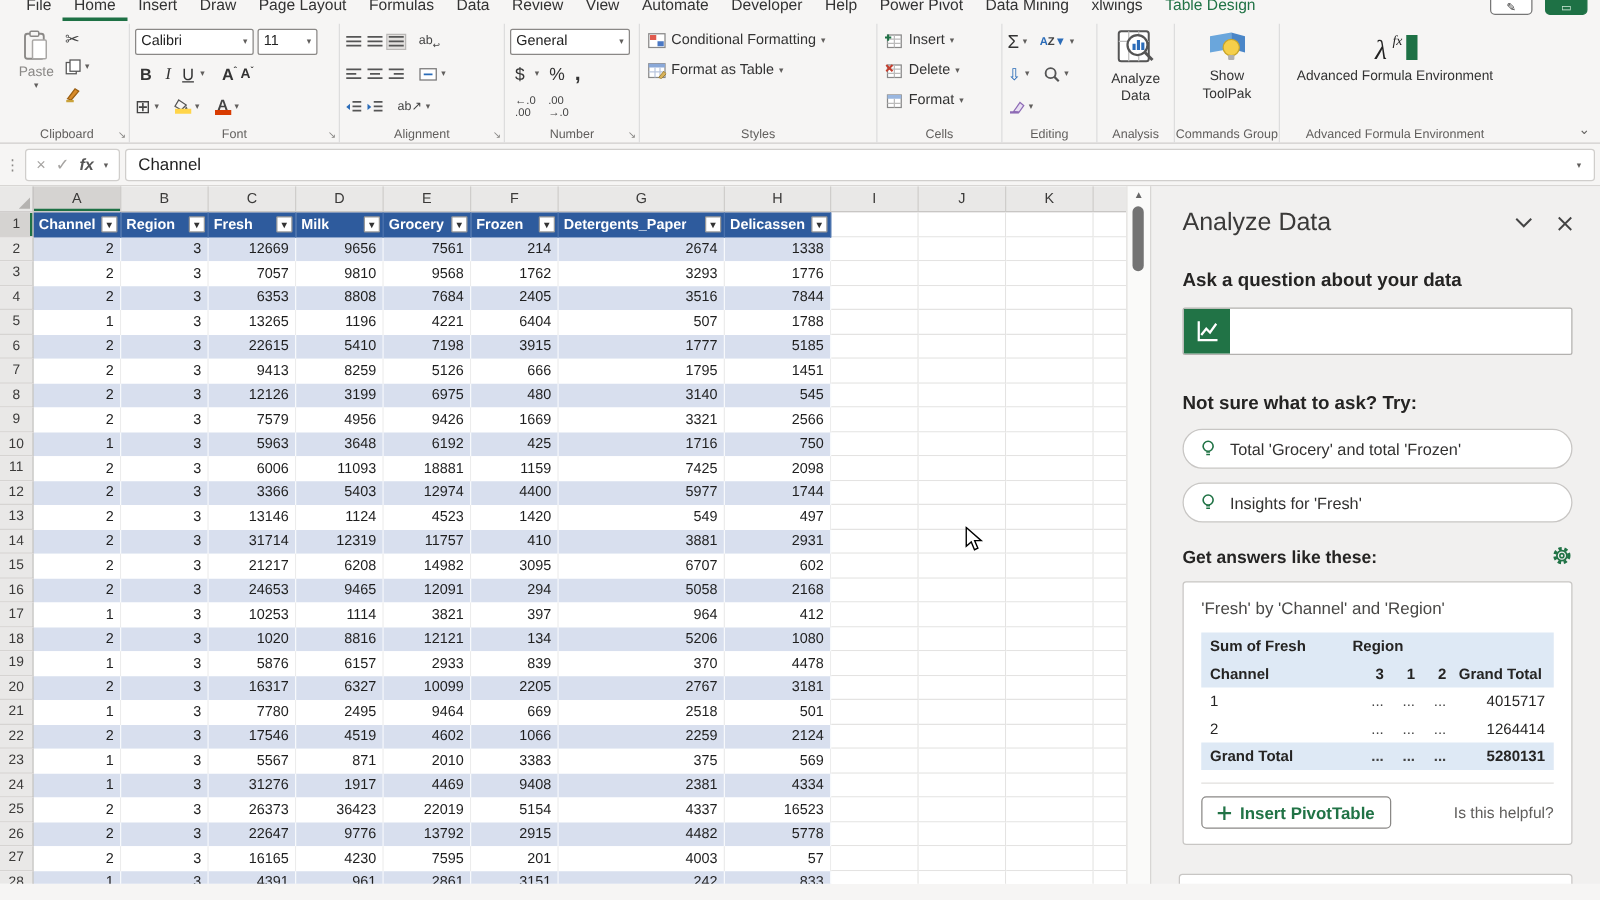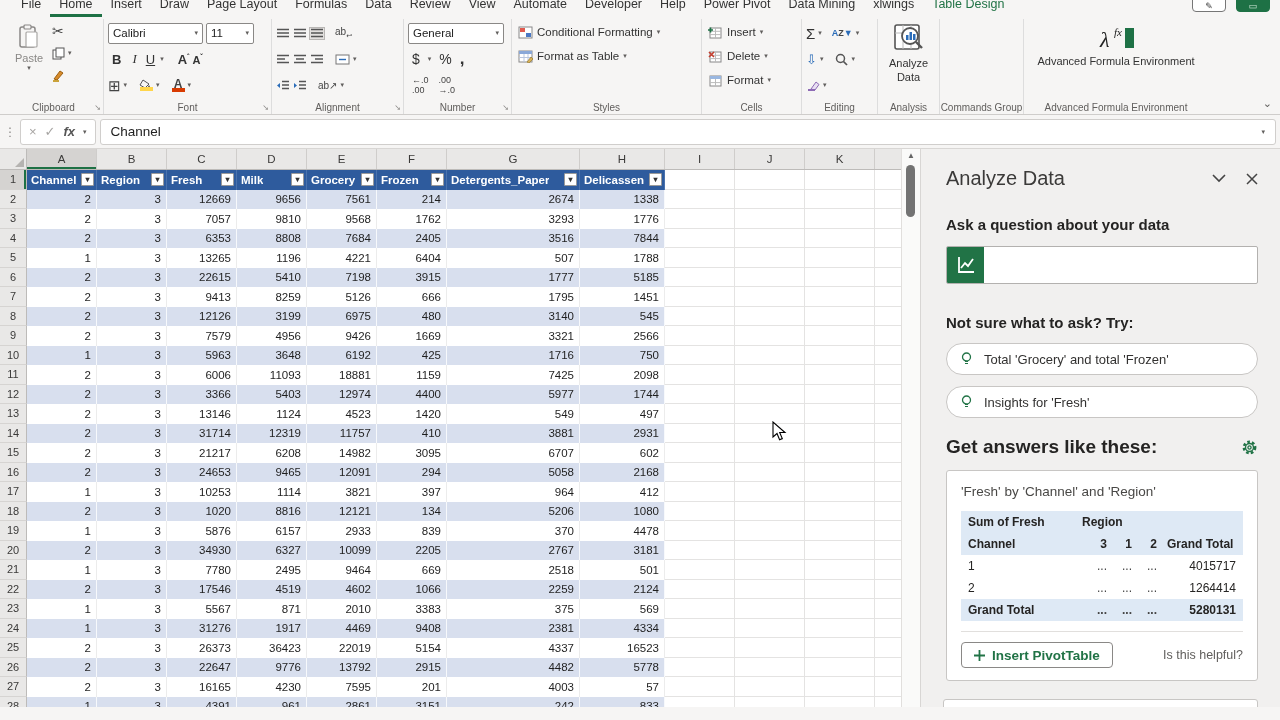--- a/index.html
+++ b/index.html
@@ -388,20 +388,29 @@
           <rect x="16.5" y="9" width="2.5" height="8" fill="#2b6cb8"></rect>
           <rect x="20" y="11" width="2.5" height="6" fill="#2b6cb8"></rect>
           <path d="M23 19 L29 25" stroke="#555" stroke-width="2.4"></path>
         </svg>
         <span class="blabel">Analyze Data</span>
       </div>
       <span class="rg-label">Analysis</span>
     </div>
 
     <div class="rgroup" style="width:84px;">
+      <div class="bigbtn">
+        <svg width="34" height="30" viewBox="0 0 34 30">
+          <path d="M3 6 L20 3 L20 16 L3 19 Z" fill="#6aa6dc"></path>
+          <path d="M20 3 L31 6 L31 19 L20 16 Z" fill="#4a86c8"></path>
+          <circle cx="20" cy="15" r="6.5" fill="#f5cf4a" stroke="#c8a52a"></circle>
+          <rect x="17.5" y="21" width="5" height="4" rx="1" fill="#b0b0b0"></rect>
+        </svg>
+        <span class="blabel">Show ToolPak</span>
+      </div>
       <span class="rg-label">Commands Group</span>
     </div>
 
     <div class="rgroup" style="width:184px;border-right:none;">
       <div class="bigbtn">
         <svg width="44" height="30" viewBox="0 0 44 30">
           <text x="6" y="24" font-size="22" font-style="italic" fill="#222" font-family="Liberation Serif,serif">λ</text>
           <text x="20" y="13" font-size="11" font-style="italic" fill="#222" font-family="Liberation Serif,serif">fx</text>
           <rect x="31" y="5" width="9" height="20" fill="#1E7145"></rect>
         </svg>
@@ -750,21 +759,21 @@
           <div class="gx-cell num plain" style="width: 85px;">4478</div>
           <div class="gx-cell empty" style="width: 70px;"></div>
           <div class="gx-cell empty" style="width: 70px;"></div>
           <div class="gx-cell empty" style="width: 70px;"></div>
           <div class="gx-rowfill"></div>
         </div>
         <div class="gx-row">
           <div class="gx-gutter">20</div>
           <div class="gx-cell num band" style="width: 70px;">2</div>
           <div class="gx-cell num band" style="width: 70px;">3</div>
-          <div class="gx-cell num band" style="width: 70px;">34930</div>
+          <div class="gx-cell num band" style="width: 70px;">16317</div>
           <div class="gx-cell num band" style="width: 70px;">6327</div>
           <div class="gx-cell num band" style="width: 70px;">10099</div>
           <div class="gx-cell num band" style="width: 70px;">2205</div>
           <div class="gx-cell num band" style="width: 133px;">2767</div>
           <div class="gx-cell num band" style="width: 85px;">3181</div>
           <div class="gx-cell empty" style="width: 70px;"></div>
           <div class="gx-cell empty" style="width: 70px;"></div>
           <div class="gx-cell empty" style="width: 70px;"></div>
           <div class="gx-rowfill"></div>
         </div>
@@ -932,21 +941,21 @@
           <div class="pill">
             <svg width="11" height="15" viewBox="0 0 11 15">
               <circle cx="5.5" cy="5" r="4" fill="none" stroke="#217346" stroke-width="1.3"></circle>
               <path d="M4 9.5h3M4 11.5h3" stroke="#217346" stroke-width="1.2"></path>
             </svg>
             <span>Insights for 'Fresh'</span>
           </div>
         </div>
 
       <div class="answers-row">
-        <span class="p-heading" style="margin:0;font-size:19px;">Get answers like these:</span>
+        <span class="p-heading" style="margin:0;font-size:14px;">Get answers like these:</span>
         <svg width="17" height="17" viewBox="0 0 17 17">
           <circle cx="8.5" cy="8.5" r="5.6" fill="none" stroke="#217346" stroke-width="2.6" stroke-dasharray="2.6 2.1"></circle>
           <circle cx="8.5" cy="8.5" r="4" fill="none" stroke="#217346" stroke-width="1.4"></circle>
           <circle cx="8.5" cy="8.5" r="1.6" fill="none" stroke="#217346" stroke-width="1.3"></circle>
         </svg>
       </div>
 
       <div class="card">
         <div class="card-title">'Fresh' by 'Channel' and 'Region'</div>
         <div class="pivot">

